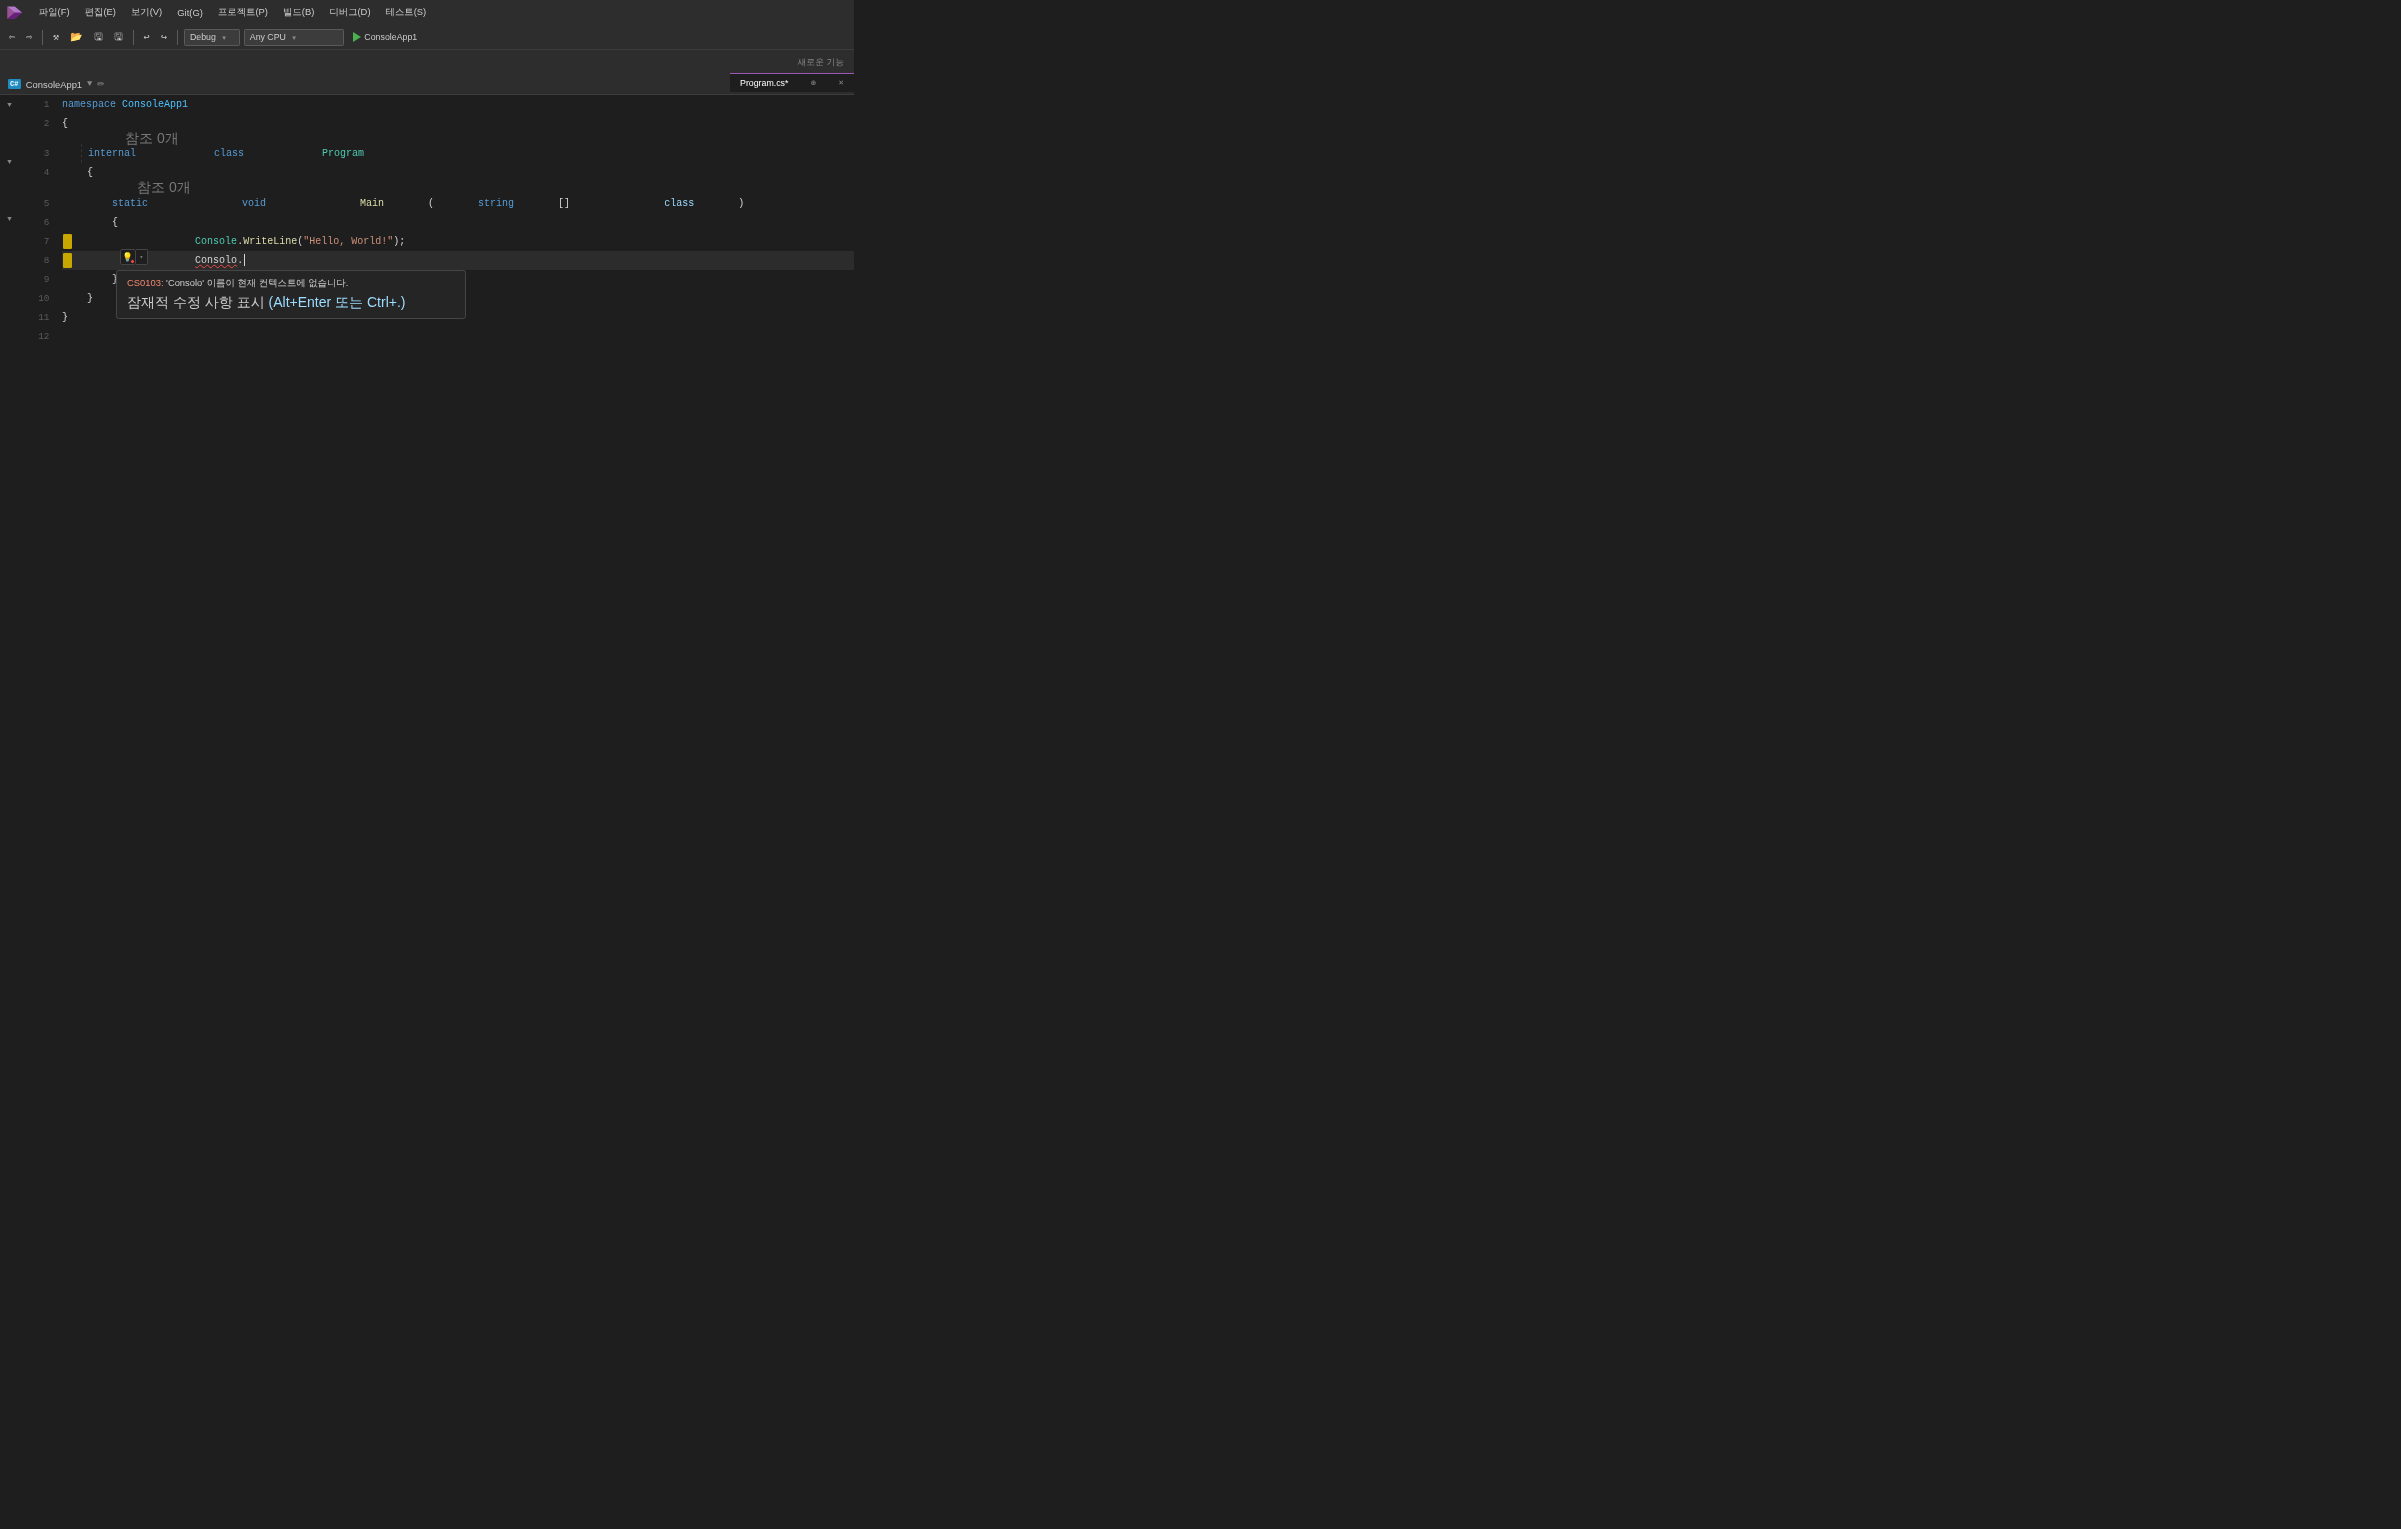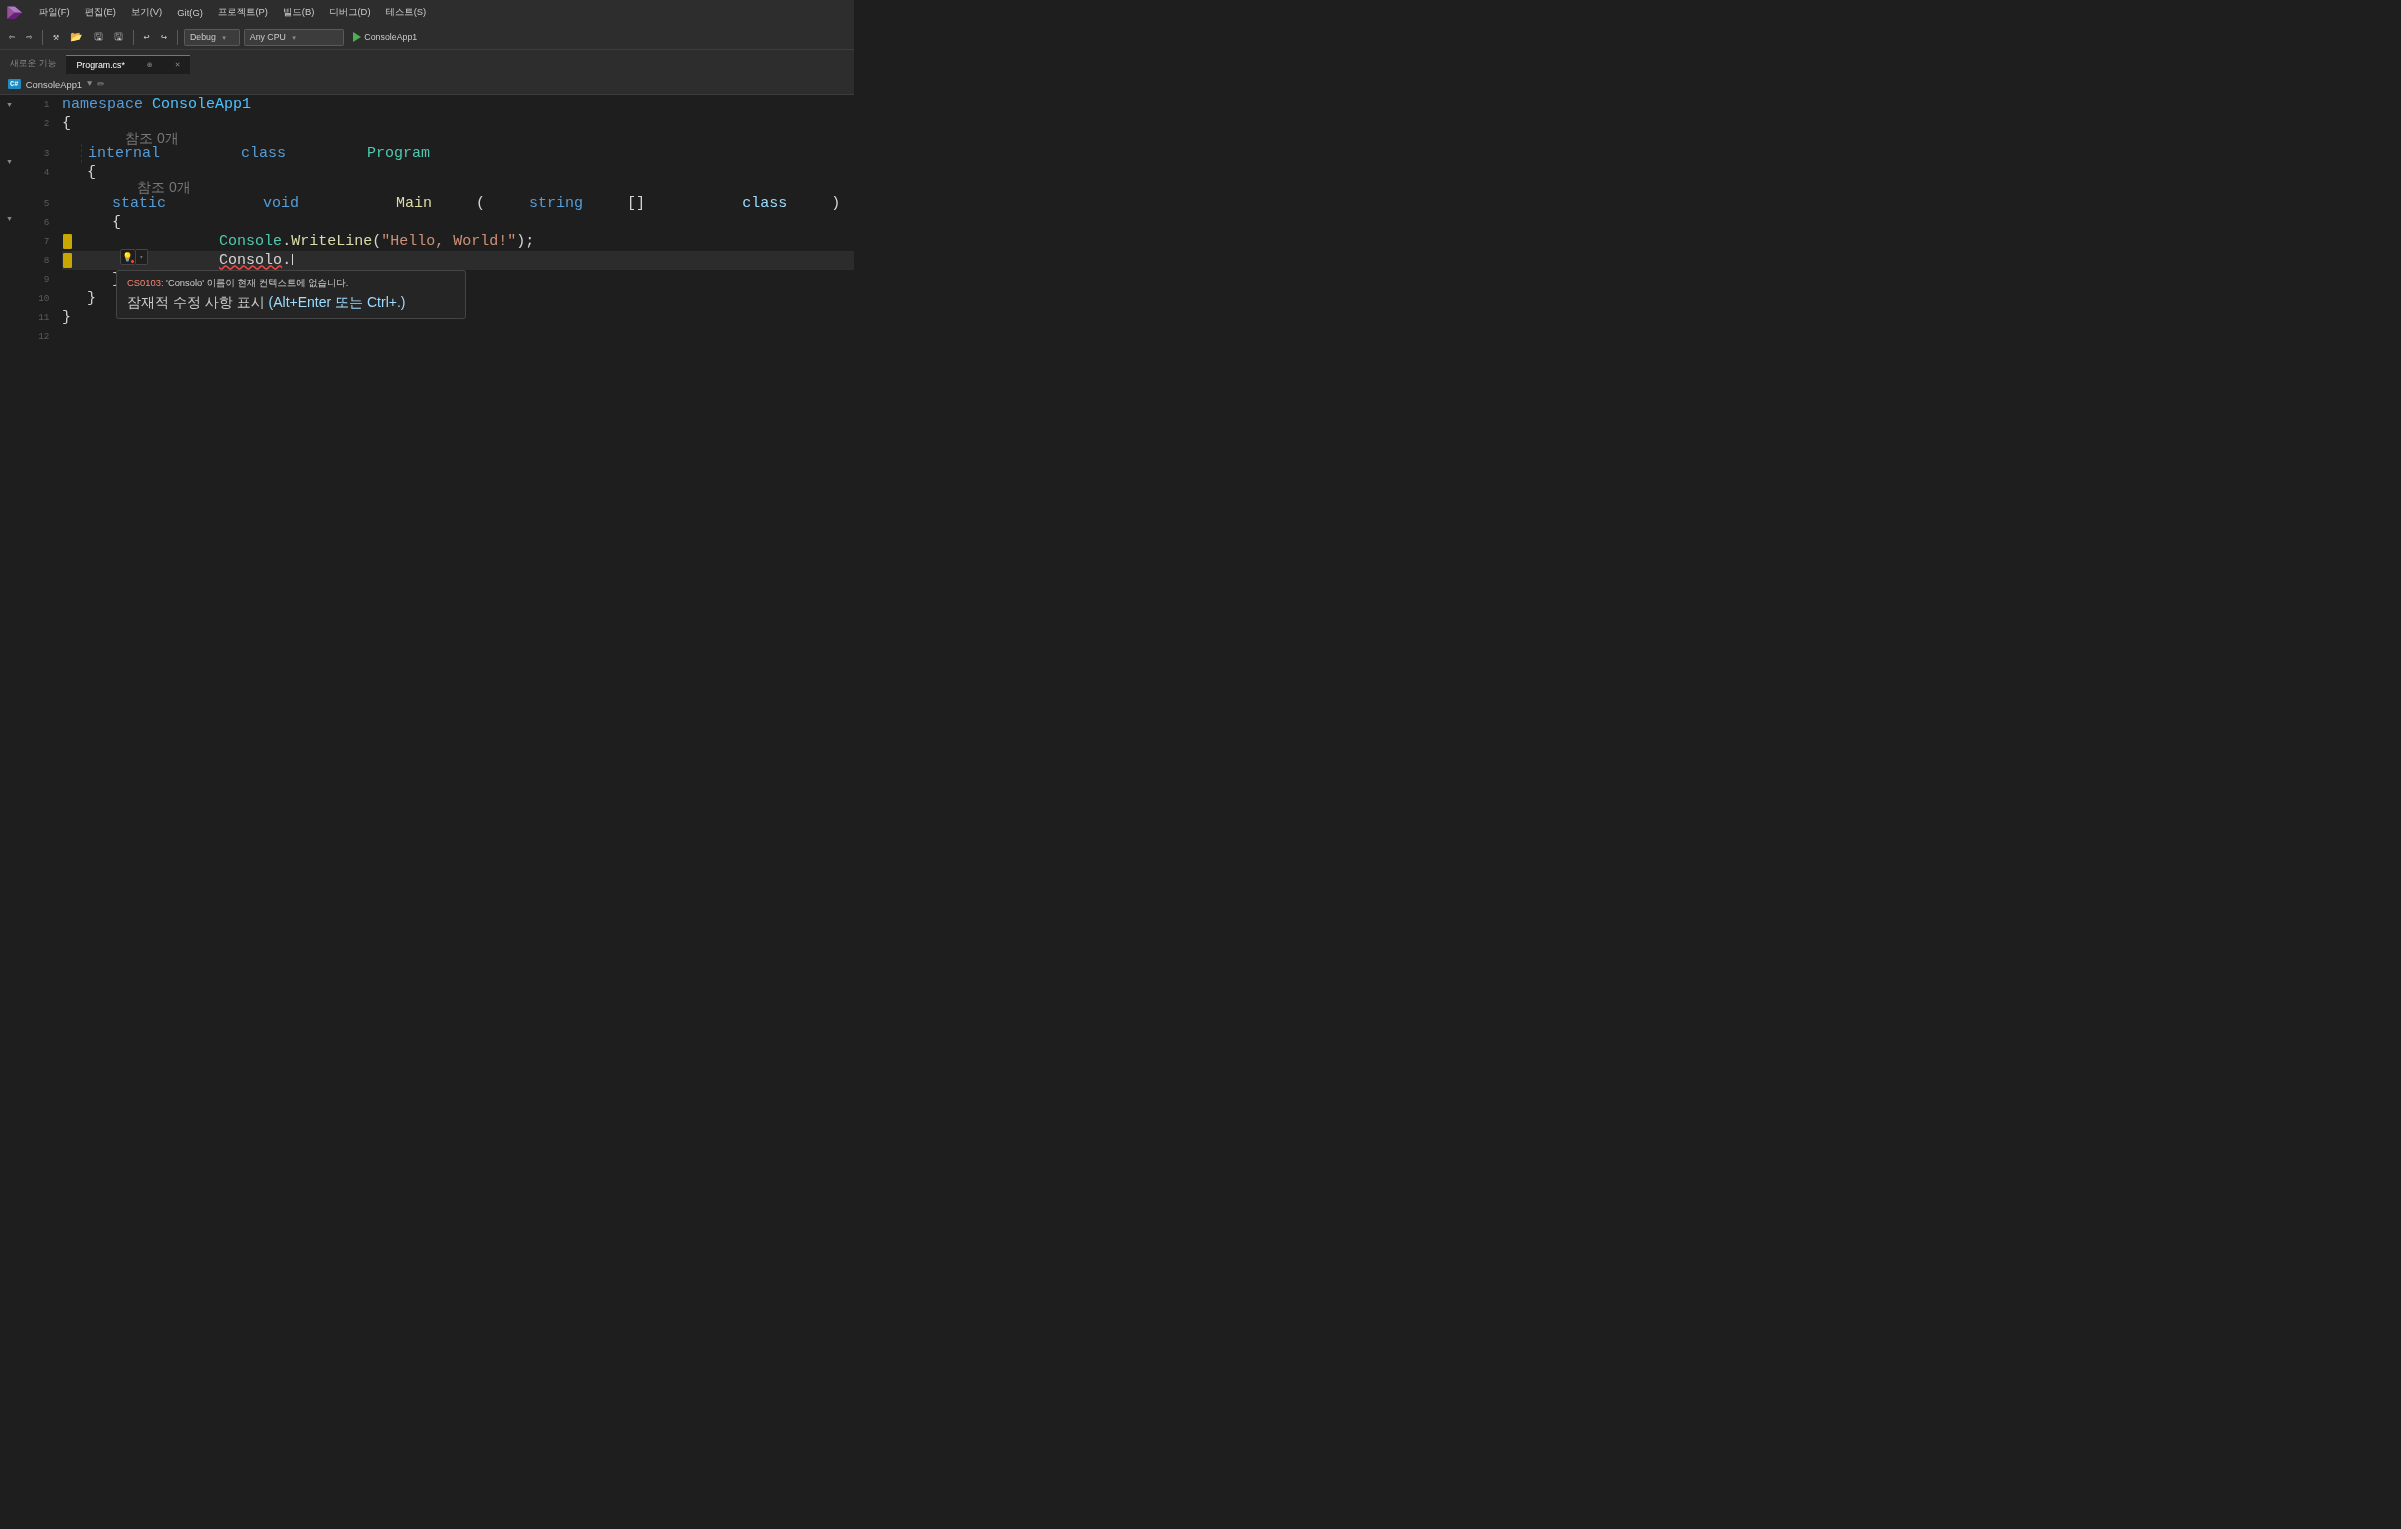--- a/index.html
+++ b/index.html
@@ -102,20 +102,21 @@
       border-left: 8.8px solid #4caf50;
     }
 
     
     .tab-bar {
       background: #2d2d2d;
       display: flex;
       align-items: flex-end;
       height: 24px;
       padding-top: 2.5px;
+      flex-direction: column;
     }
     .tab-item {
       padding: 3.8px 10px;
       font-size: 8.8px;
       cursor: pointer;
       color: #888;
       background: #2d2d2d;
       border-top: 1.3px solid transparent;
       font-family: 'Malgun Gothic', sans-serif;
     }
@@ -186,21 +187,21 @@
     }
     .code-lines {
       flex: 1;
       padding: 0 0 0 5px;
       position: relative;
     }
     .code-line {
       height: 19px;
       display: flex;
       align-items: center;
-      font-size: 15px;
+      font-size: 10px;
       white-space: pre;
       position: relative;
       line-height: 19px;
     }
     .code-line.current-line {
       background: #2c2c2c;
     }
 
     
     .gutter {

